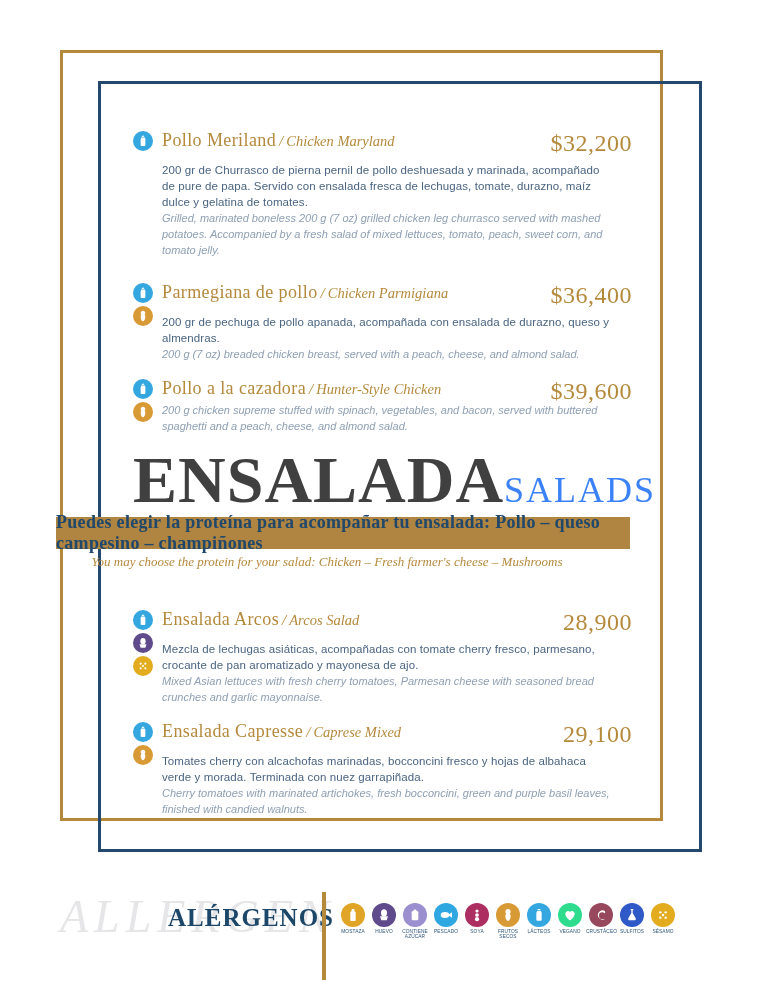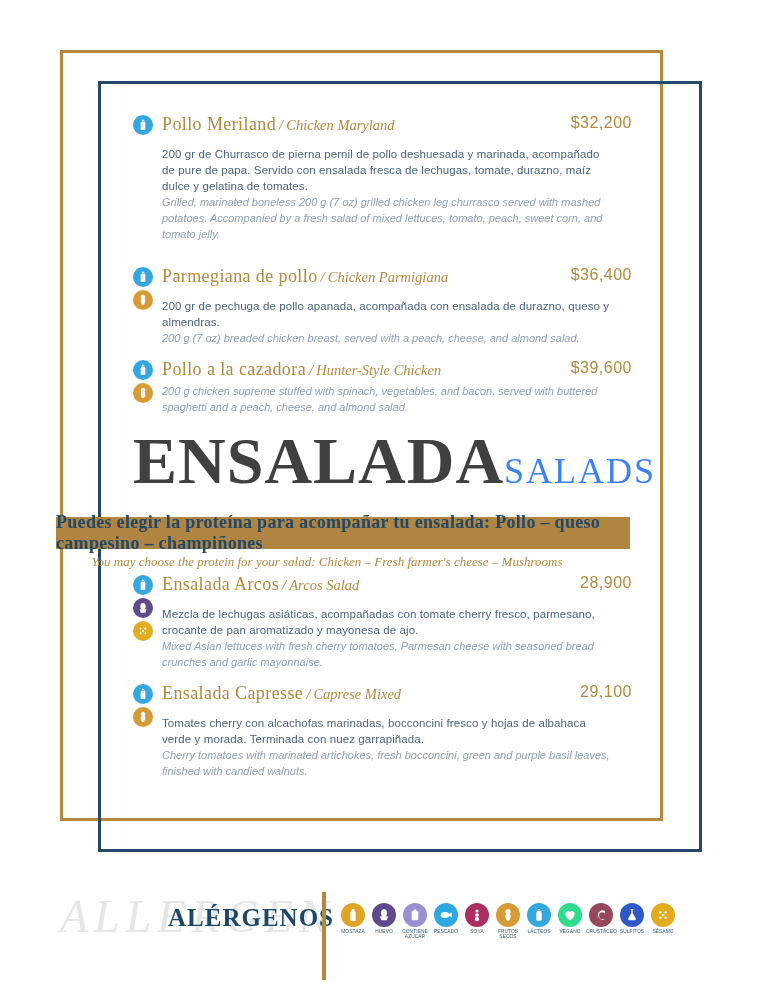--- a/index.html
+++ b/index.html
@@ -6,31 +6,31 @@
   body{
     width:762px;height:999px;position:relative;background:#ffffff;
     font-family:"Liberation Sans",sans-serif;overflow:hidden;
   }
   .frame{position:absolute;box-sizing:border-box;}
   .gold-frame{left:60px;top:50px;width:603px;height:771px;border:3px solid #b5893c;}
   .blue-frame{left:98px;top:81px;width:604px;height:771px;border:3px solid #25496e;}
 
   .content{position:absolute;left:162px;top:114px;width:470px;}
 
-  .menu-item{position:relative;margin-bottom:24px;}
+  .menu-item{position:relative;margin-bottom:24px;margin-top:16px;}
   .menu-item.tight{margin-bottom:13px;}
   .icon-col{position:absolute;left:-29px;top:1px;display:flex;flex-direction:column;gap:3px;}
   .dot{width:20px;height:20px;border-radius:50%;display:flex;align-items:center;justify-content:center;}
   .dot svg{width:14px;height:14px;fill:#ffffff;}
 
   .title-row{position:relative;height:24px;white-space:nowrap;}
   .dish-name{font-family:"Liberation Serif",serif;font-size:18px;color:#b5893c;letter-spacing:.4px;}
   .dish-sep{font-family:"Liberation Serif",serif;font-size:15px;color:#b5893c;font-style:italic;padding:0 3px;}
   .dish-en{font-family:"Liberation Serif",serif;font-size:14.5px;font-style:italic;color:#b5893c;}
-  .dish-price{position:absolute;right:0;top:0;font-family:Liberation Sans, sans-serif;font-size:16px;color:#b5893c;letter-spacing:.5px;}
+  .dish-price{position:absolute;right:0;top:0;font-family:Liberation Serif, serif;font-size:24px;color:#b5893c;letter-spacing:.5px;}
 
   .desc-es{margin-top:8px;font-size:11.5px;line-height:16px;color:#4a6480;max-width:450px;letter-spacing:.1px;}
   .desc-en{font-size:11px;line-height:16px;font-style:italic;color:#8fa0b4;max-width:455px;}
 
   .section-heading{margin:0 0 0 -29px;height:68px;position:relative;white-space:nowrap;}
   .section-es{font-family:"Liberation Serif",serif;font-weight:bold;font-size:66px;line-height:66px;color:#404040;letter-spacing:1px;}
   .section-en{font-family:"Liberation Serif",serif;font-size:36px;color:#3b82f6;letter-spacing:2px;}
   .banner-gap{height:78px;}
 
   .protein-banner{position:absolute;left:56px;top:517px;width:574px;height:32px;background:#b08441;

